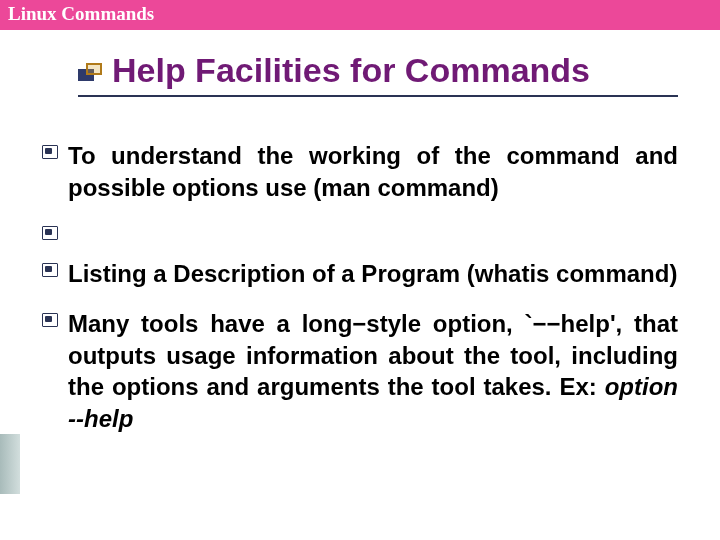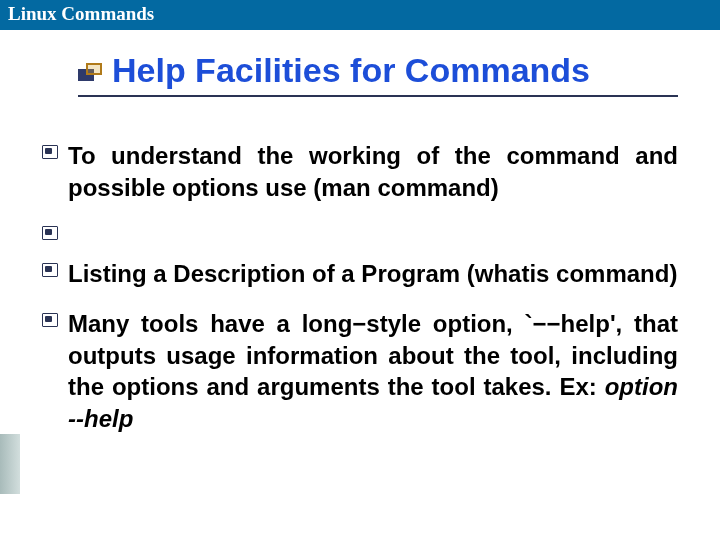--- a/index.html
+++ b/index.html
@@ -7,21 +7,21 @@
   body {
     background: #ffffff;
     font-family: Arial, Helvetica, sans-serif;
     position: relative;
   }
   .header-bar {
     position: absolute;
     top: 0; left: 0;
     width: 100%;
     height: 30px;
-    background: #0369a1;
+    background: #ec4899;
     color: #ffffff;
     font-family: "Times New Roman", Times, serif;
     font-weight: bold;
     font-size: 19px;
     padding: 3px 8px;
   }
   .title-block {
     position: absolute;
     top: 52px;
     left: 78px;
@@ -49,21 +49,21 @@
   .title-icon .sq-front {
     position: absolute;
     width: 16px; height: 12px;
     border: 2px solid #b07a1a;
     background: rgba(214,168,60,0.3);
     left: 8px; top: 0;
   }
   .title-text {
     font-weight: bold;
     font-size: 34px;
-    color: #1d4ed8;
+    color: #701a75;
     line-height: 1.1;
   }
   .title-rule {
     border: none;
     border-top: 2px solid #2a3354;
     margin-top: 6px;
     width: 100%;
   }
   .content {
     position: absolute;

